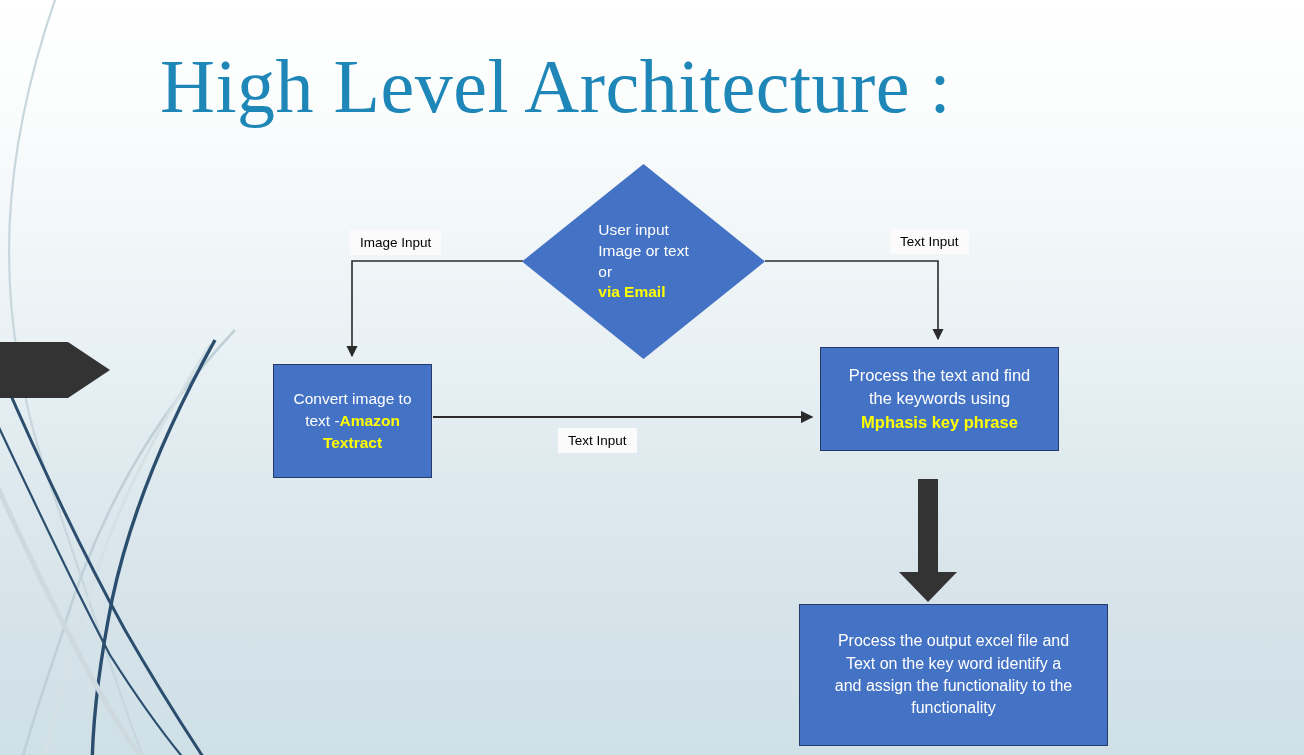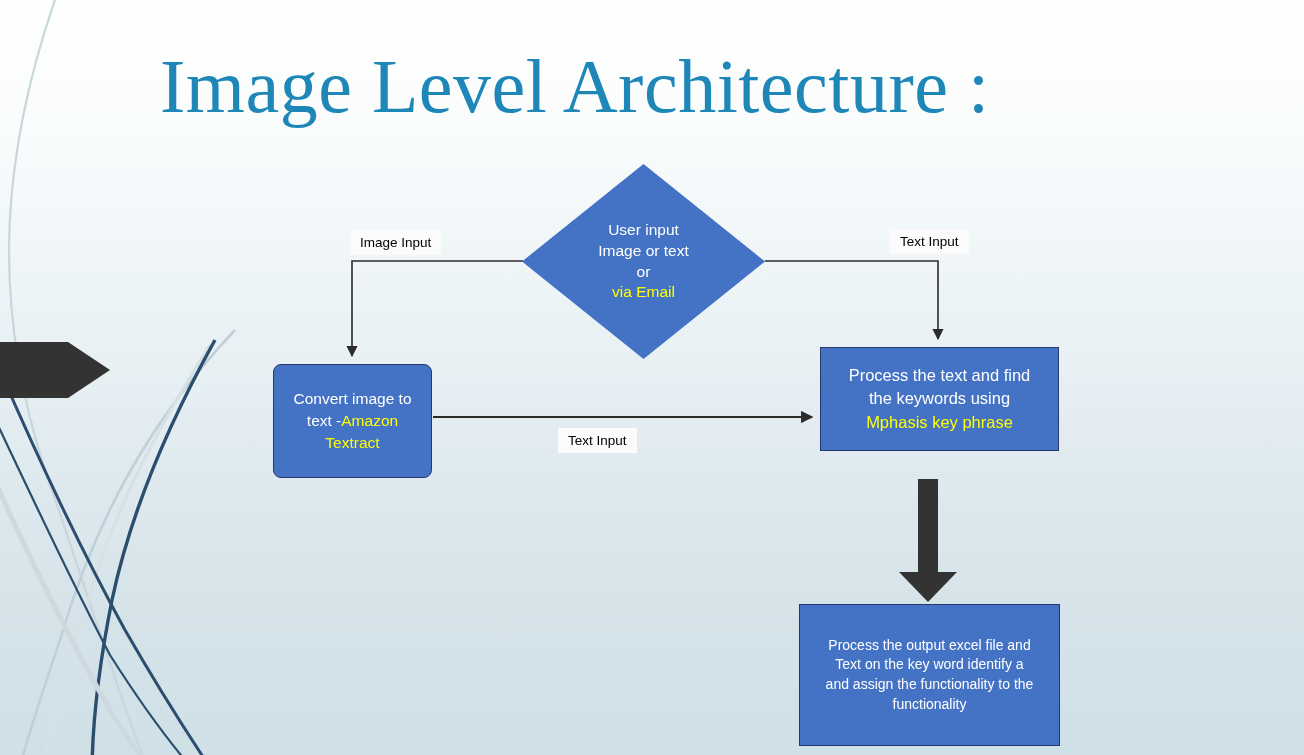--- a/index.html
+++ b/index.html
@@ -69,46 +69,45 @@
     text-align: center;
     color: #ffffff;
   }
   .node-box .txt {
     width: 100%;
     padding: 0 6px;
     box-sizing: border-box;
   }
   .hl {
     color: #FFFF00;
-    font-weight: normal;
+    font-weight: bold;
   }
 
   #node-convert {
     left: 273px;
     top: 364px;
     width: 159px;
     height: 114px;
     font-size: 15.5px;
     line-height: 1.42;
-    border-radius: 8px;
   }
   #node-process {
     left: 820px;
     top: 347px;
     width: 239px;
     height: 104px;
     font-size: 16.5px;
     line-height: 1.42;
   }
   #node-output {
     left: 799px;
     top: 604px;
-    width: 261px;
+    width: 309px;
     height: 142px;
-    font-size: 14px;
+    font-size: 16px;
     line-height: 1.4;
   }
 
   
   #node-decision {
     position: absolute;
     left: 522px;
     top: 164px;
     width: 243px;
     height: 195px;
@@ -118,21 +117,20 @@
     inset: 0;
     background: #4472C4;
     clip-path: polygon(50% 0, 100% 50%, 50% 100%, 0 50%);
   }
   #node-decision .txt {
     position: absolute;
     inset: 0;
     display: flex;
     align-items: center;
     justify-content: center;
-    text-align: center;
     color: #ffffff;
     font-size: 15.5px;
     line-height: 1.35;
   }
 
   
   .conn-label {
     position: absolute;
     background: #fbfbfb;
     color: #000000;
@@ -165,21 +163,21 @@
     <path d="M 235,330 C 150,420 95,520 60,640 C 38,705 25,745 18,775" fill="none" stroke="#c0d0d8" stroke-width="2.6"></path>
     <path d="M 210,345 C 150,440 110,520 85,610 C 60,690 48,740 40,775" fill="none" stroke="#d6e1e6" stroke-width="3.2"></path>
     <path d="M -30,300 C 20,420 70,530 125,630 C 165,700 195,745 215,775" fill="none" stroke="#2B4E6E" stroke-width="3"></path>
     <path d="M -40,345 C 10,450 60,560 110,655 C 150,718 180,755 198,775" fill="none" stroke="#2B4E6E" stroke-width="2.2"></path>
     <path d="M 215,340 C 165,430 130,515 112,600 C 96,680 92,735 92,775" fill="none" stroke="#2B4E6E" stroke-width="3.4"></path>
     <path d="M -10,470 C 30,560 70,640 110,710 C 135,752 150,768 160,775" fill="none" stroke="#cdd9df" stroke-width="5"></path>
   </svg>
 
   <div class="dark-arrow"></div>
 
-  <div id="page-title">Image Level Architecture :</div>
+  <div id="page-title">High Level Architecture :</div>
 
   <svg id="connectors" viewBox="0 0 1304 755" xmlns="http://www.w3.org/2000/svg">
     <defs>
       <marker id="arrowThin" viewBox="0 0 10 10" refX="9" refY="5" markerWidth="7" markerHeight="7" orient="auto-start-reverse">
         <path d="M 0 0 L 10 5 L 0 10 z" fill="#2b2b2b"></path>
       </marker>
       <marker id="arrowThinR" viewBox="0 0 10 10" refX="9" refY="5" markerWidth="7" markerHeight="7" orient="auto-start-reverse">
         <path d="M 0 0 L 10 5 L 0 10 z" fill="#2b2b2b"></path>
       </marker>
     </defs>

